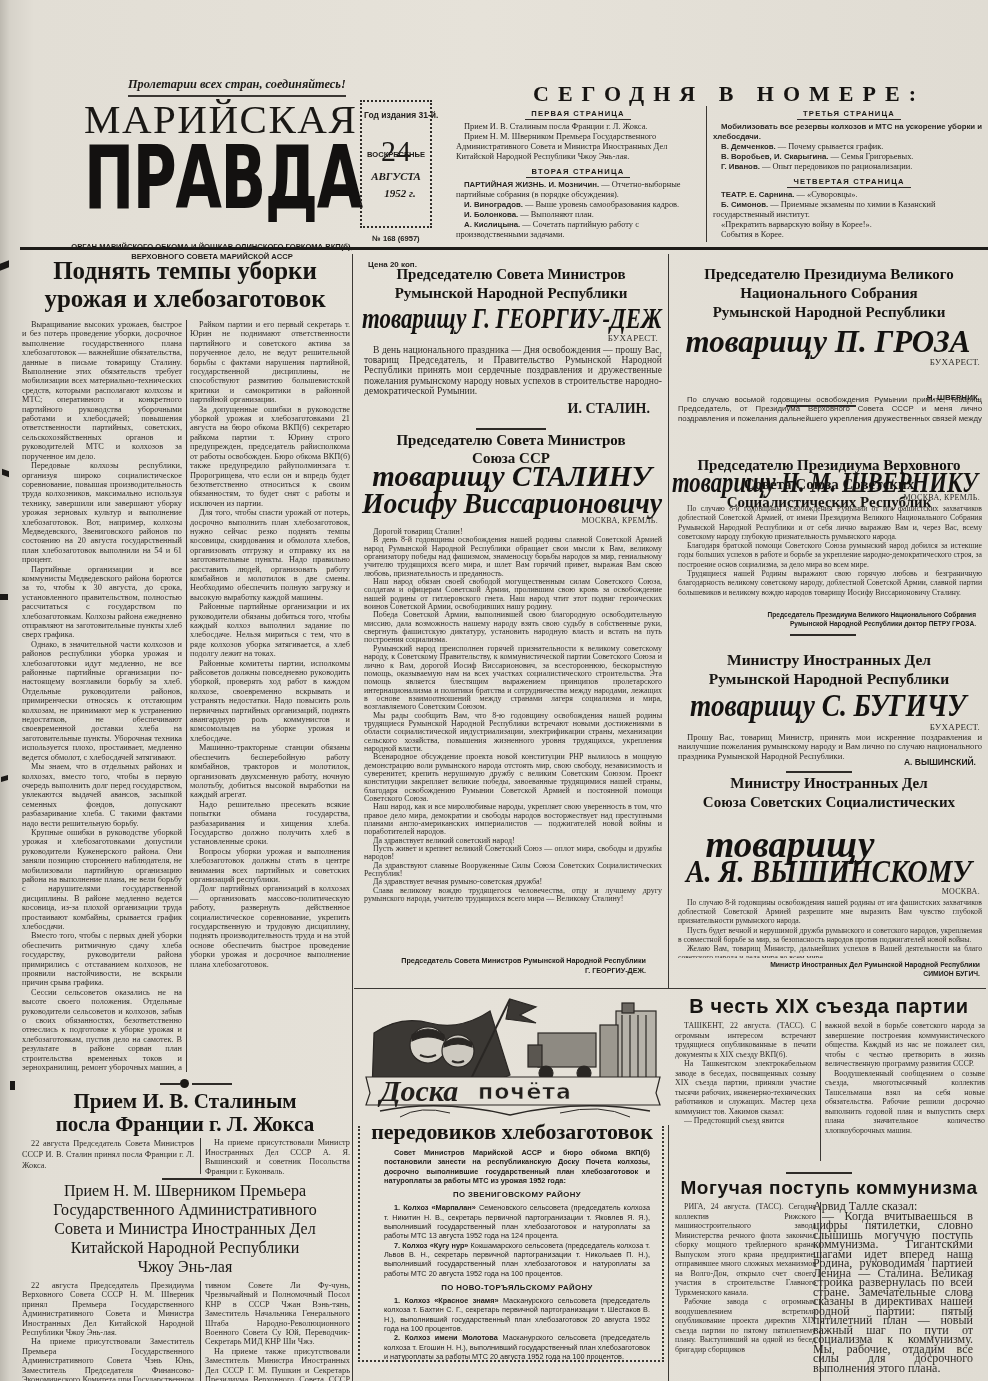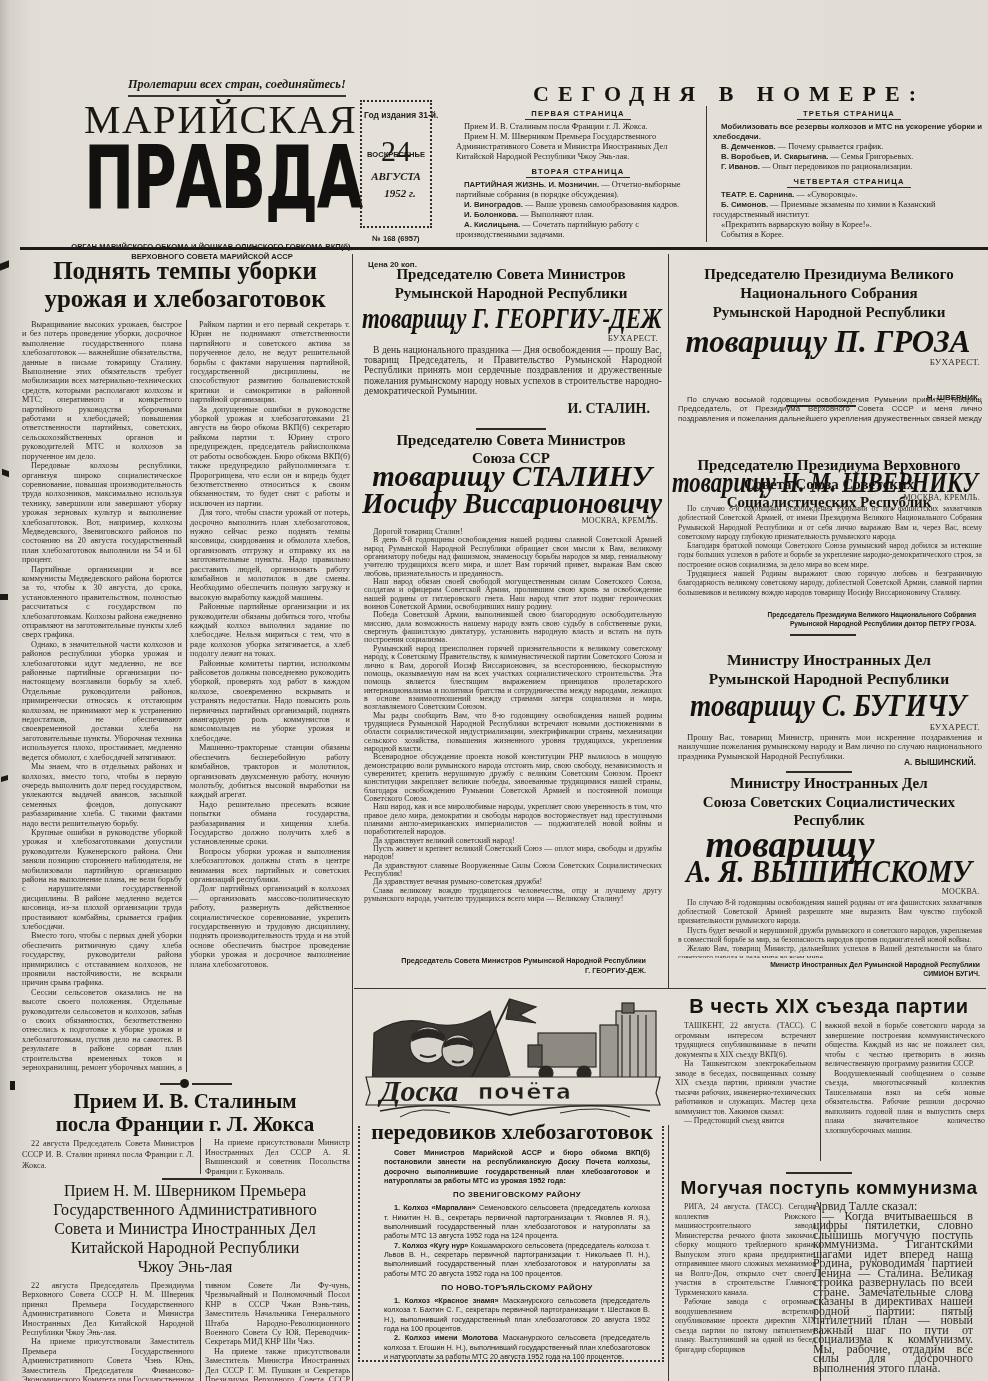--- a/index.html
+++ b/index.html
@@ -297,21 +297,20 @@
 <div class="abs place" style="left:676px;top:722px;width:304px;">БУХАРЕСТ.</div>
 <div class="abs body" style="left:678px;top:733px;width:304px;height:29px;font-size:8.6px;line-height:9.4px;">
   <p>Прошу Вас, товарищ Министр, принять мои искренние поздравления и наилучшие пожелания румынскому народу и Вам лично по случаю национального праздника Румынской Народной Республики.</p>
 </div>
 <div class="abs sig" style="left:676px;top:757px;width:300px;font-size:8.5px;">А. ВЫШИНСКИЙ.</div>
 <div class="short-rule" style="left:786px;top:771px;width:66px;"></div>
 
 <div class="abs hd" style="left:672px;top:774px;width:314px;font-size:15px;line-height:18.5px;">
   <p>Министру Иностранных Дел</p>
   <p>Союза Советских Социалистических</p>
-  <p>Республик</p>
 </div>
 <div class="abs fitbox nm" style="left:633px;top:830px;width:314px;font-size:37px;line-height:30px;">
   <span class="fit">товарищу</span>
 </div>
 <div class="abs fitbox nm" style="left:686px;top:856px;width:286px;font-size:31px;line-height:32px;">
   <span class="fit" style="transform: scaleX(0.896552);">А. Я. ВЫШИНСКОМУ</span>
 </div>
 <div class="abs place" style="left:676px;top:887px;width:304px;font-size:8px;">МОСКВА.</div>
 <div class="abs body" style="left:678px;top:898px;width:304px;height:60px;font-size:7.7px;line-height:9.2px;">
   <p>По случаю 8-й годовщины освобождения нашей родины от ига фашистских захватчиков доблестной Советской Армией разрешите мне выразить Вам чувство глубокой признательности румынского народа.</p>

